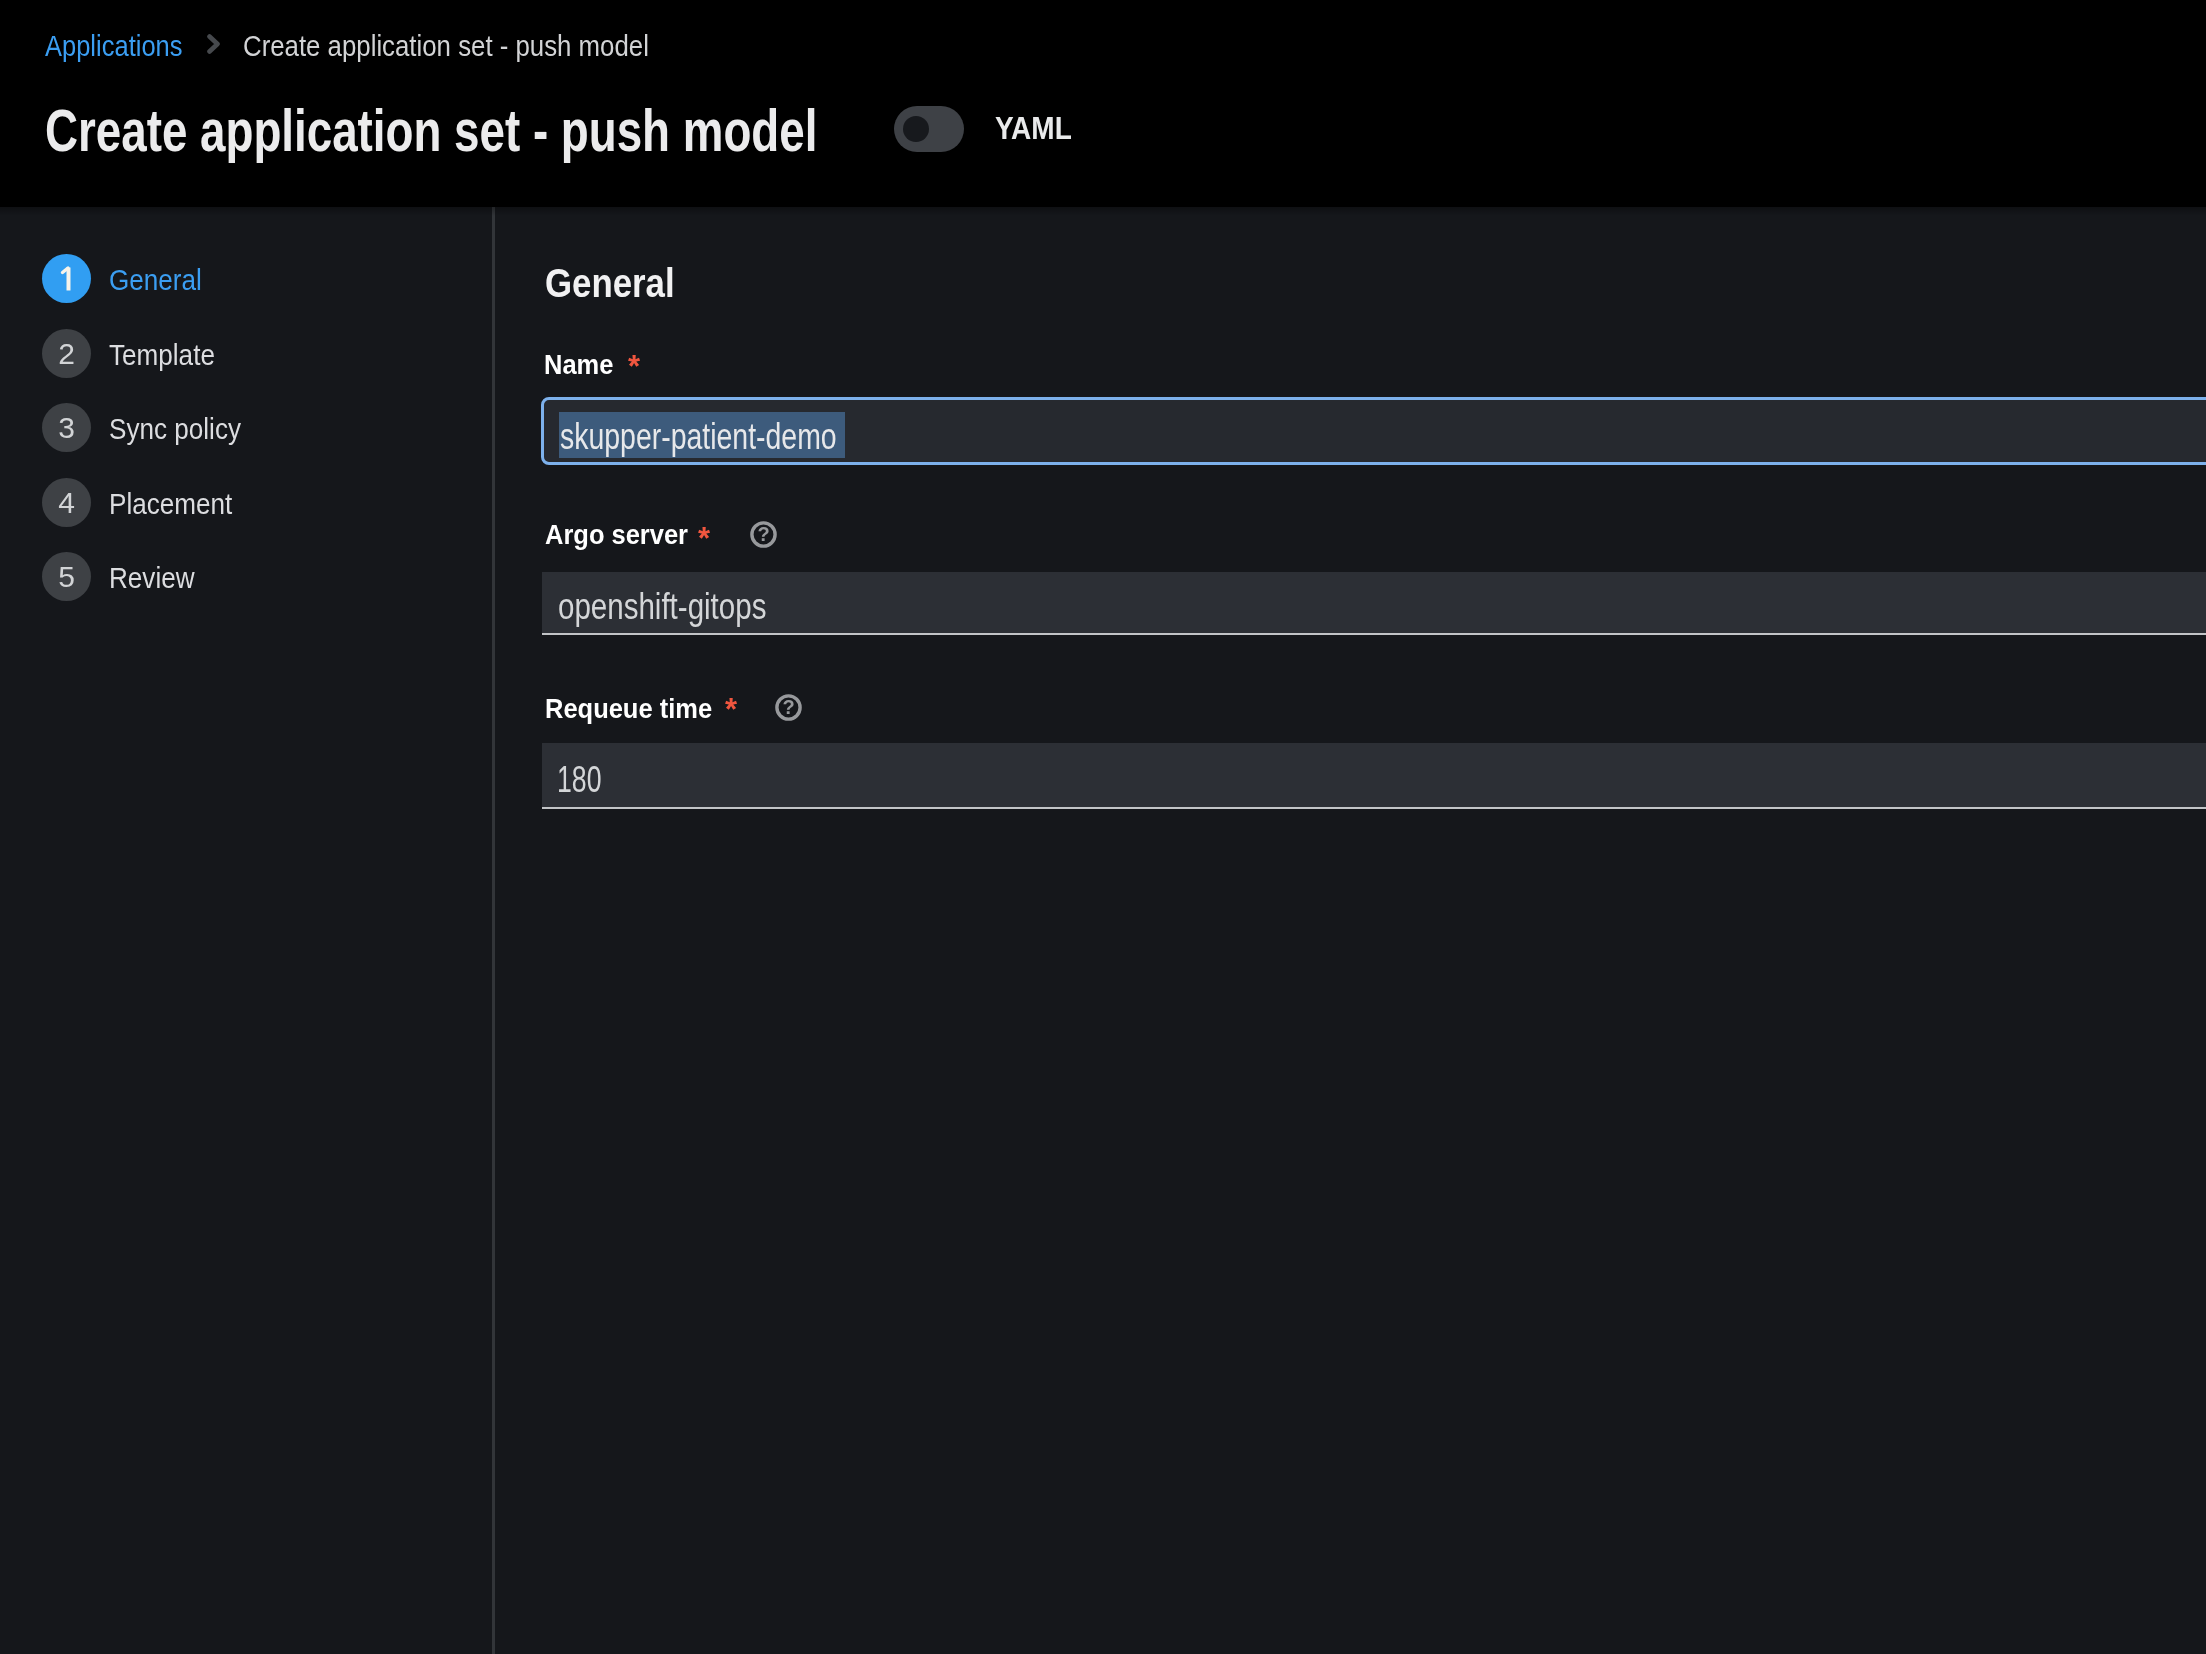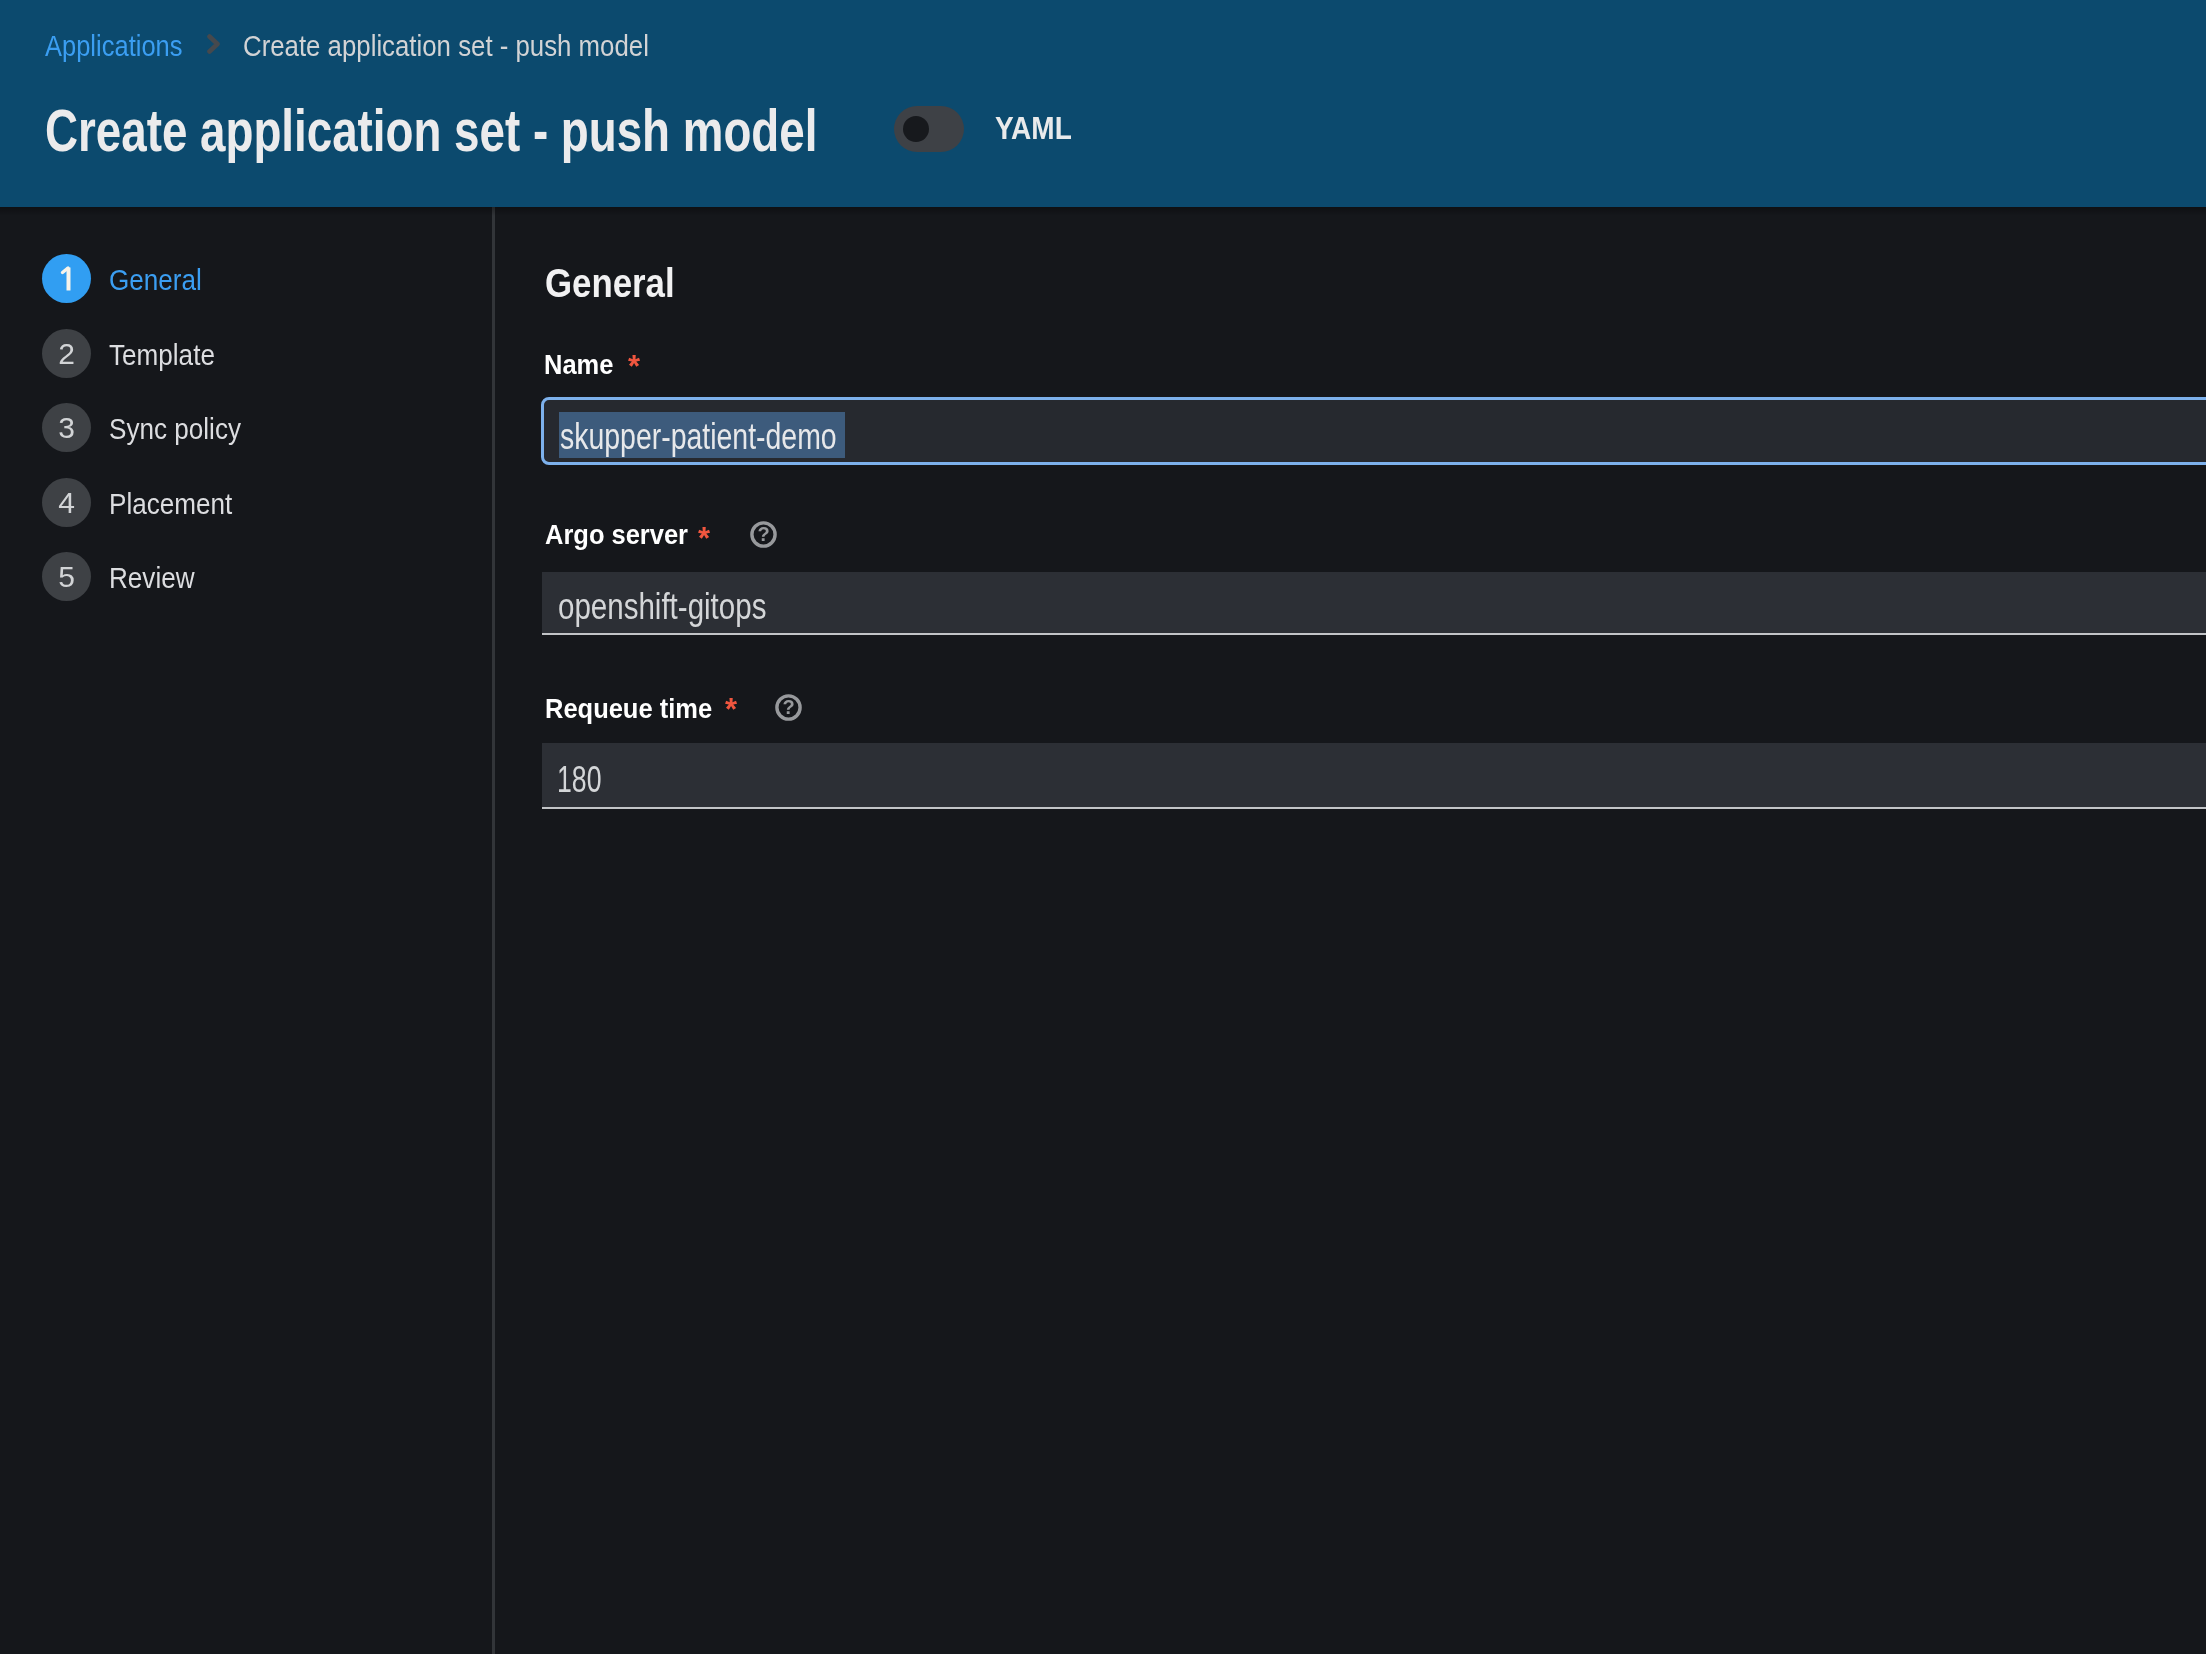--- a/index.html
+++ b/index.html
@@ -1,20 +1,20 @@
 <!DOCTYPE html>
 <html><head>
 <meta charset="utf-8">
 <style>
   * { margin:0; padding:0; box-sizing:border-box; }
   html,body { width:2206px; height:1654px; overflow:hidden; }
   body { background:#15171b; font-family:"Liberation Sans", sans-serif; position:relative; }
   .sx { transform-origin:left top; }
   
-  #header { position:absolute; left:0; top:0; width:2206px; height:207px; background:#0c4a6e; }
+  #header { position:absolute; left:0; top:0; width:2206px; height:207px; background:#000000; }
   #crumb1 { position:absolute; left:45px; top:31px; font-size:30px; color:#3b9ef2; line-height:1; transform:scaleX(0.85); }
   #chev { position:absolute; left:205px; top:34px; }
   #crumb2 { position:absolute; left:243px; top:31px; font-size:30px; color:#d2d3d5; line-height:1; transform:scaleX(0.86); }
   #title { position:absolute; left:45px; top:102px; font-size:59px; font-weight:bold; color:#ebebec; line-height:1; transform:scaleX(0.775); }
   #toggle { position:absolute; left:894px; top:106px; width:70px; height:46px; border-radius:23px; background:#3e4146; }
   #knob { position:absolute; left:9px; top:10px; width:26px; height:26px; border-radius:50%; background:#17191d; }
   #yaml { position:absolute; left:995px; top:112px; font-size:32px; font-weight:bold; color:#e9eaeb; line-height:1; transform:scaleX(0.875); }
   
   #nav { position:absolute; left:0; top:207px; width:495px; height:1447px; background:#15171b; border-right:3px solid #323539; }
   .stepc { position:absolute; left:42px; width:49px; height:49px; border-radius:50%; text-align:center; font-size:30px; line-height:49px; }

